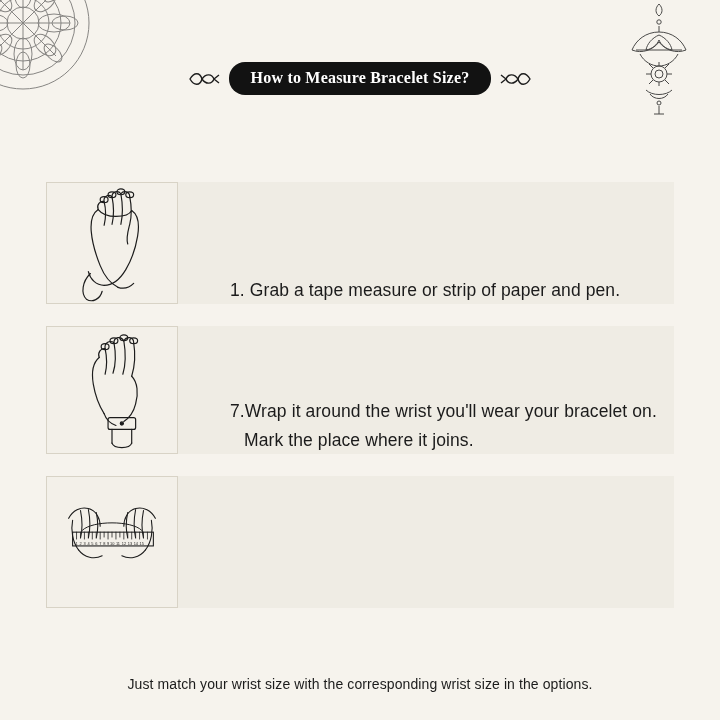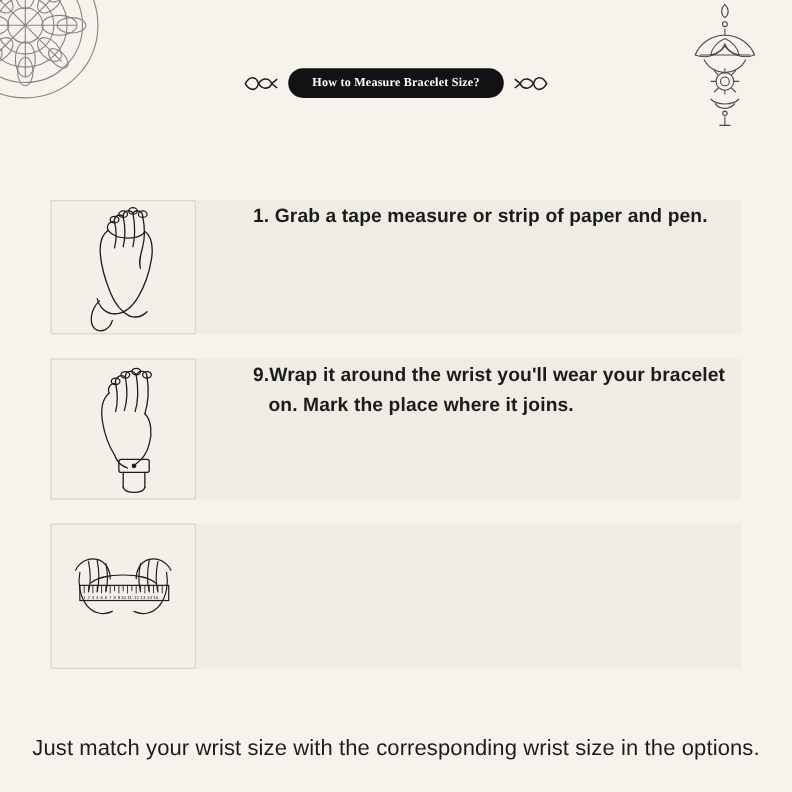--- a/index.html
+++ b/index.html
@@ -66,21 +66,21 @@
     height: 22px;
     flex: none;
   }
   .pill {
     background: #121212;
     color: #ffffff;
     border-radius: 16px;
     padding: 7px 22px 8px 22px;
     font-family: "Liberation Serif", serif;
     font-weight: 700;
-    font-size: 11px;
+    font-size: 16px;
     letter-spacing: .2px;
     white-space: nowrap;
   }
 
   
   .steps {
     position: absolute;
     top: 182px;
     left: 0;
     width: 720px;
@@ -109,45 +109,44 @@
     box-sizing: border-box;
     display: flex;
     align-items: center;
     justify-content: center;
   }
   .step-text {
     position: relative;
     flex: 1;
     padding: 0 34px 0 52px;
     display: flex;
-    align-items: flex-start;
+    align-items: flex-end;
     font-size: 17.5px;
     line-height: 1.62;
     color: #1b1b1b;
     letter-spacing: .1px;
-    font-weight: bold;
   }
   .step-text .body {
     text-indent: -14px;
     padding-left: 14px;
   }
 
   
   .step-1 .thumb { height: 122px; }
   .step-2 .thumb { height: 128px; }
   .step-3 .thumb { height: 132px; }
 
   
   .footer {
     position: absolute;
     left: 0;
     bottom: 28px;
     width: 720px;
     text-align: center;
-    font-size: 20px;
+    font-size: 14px;
     color: #1b1b1b;
     letter-spacing: .1px;
   }
 </style>
 </head>
 <body>
 
 <svg class="mandala-tl" viewBox="0 0 150 150">
   <g stroke="#2b2b2b" stroke-width="1" fill="none">
     <circle cx="75" cy="75" r="16"></circle>
@@ -270,21 +269,21 @@
           <path d="M86 50 C92 56 93 68 90 78 C88 86 84 92 78 96"></path>
           <path d="M58 88 C60 94 64 98 70 100"></path>
           <rect x="62" y="92" width="28" height="12" rx="2"></rect>
           <path d="M66 104 L66 118 M86 104 L86 118"></path>
           <path d="M66 118 C68 124 84 124 86 118"></path>
           <circle cx="76" cy="98" r="1.6" fill="#1c1c1c"></circle>
         </g>
       </svg>
     </div>
     <div class="step-text">
-      <span class="body">9.Wrap it around the wrist you'll wear your bracelet on. Mark the place where it joins.</span>
+      <span class="body">7.Wrap it around the wrist you'll wear your bracelet on. Mark the place where it joins.</span>
     </div>
   </div>
 
   <div class="step step-3">
     <div class="step-band"></div>
     <div class="thumb">
       <svg viewBox="0 0 132 132" width="132" height="132">
         <g stroke="#1c1c1c" stroke-width="1.1" fill="none" stroke-linecap="round">
 
           <path d="M22 42 C26 34 34 30 42 32 C50 34 54 42 54 50"></path>

